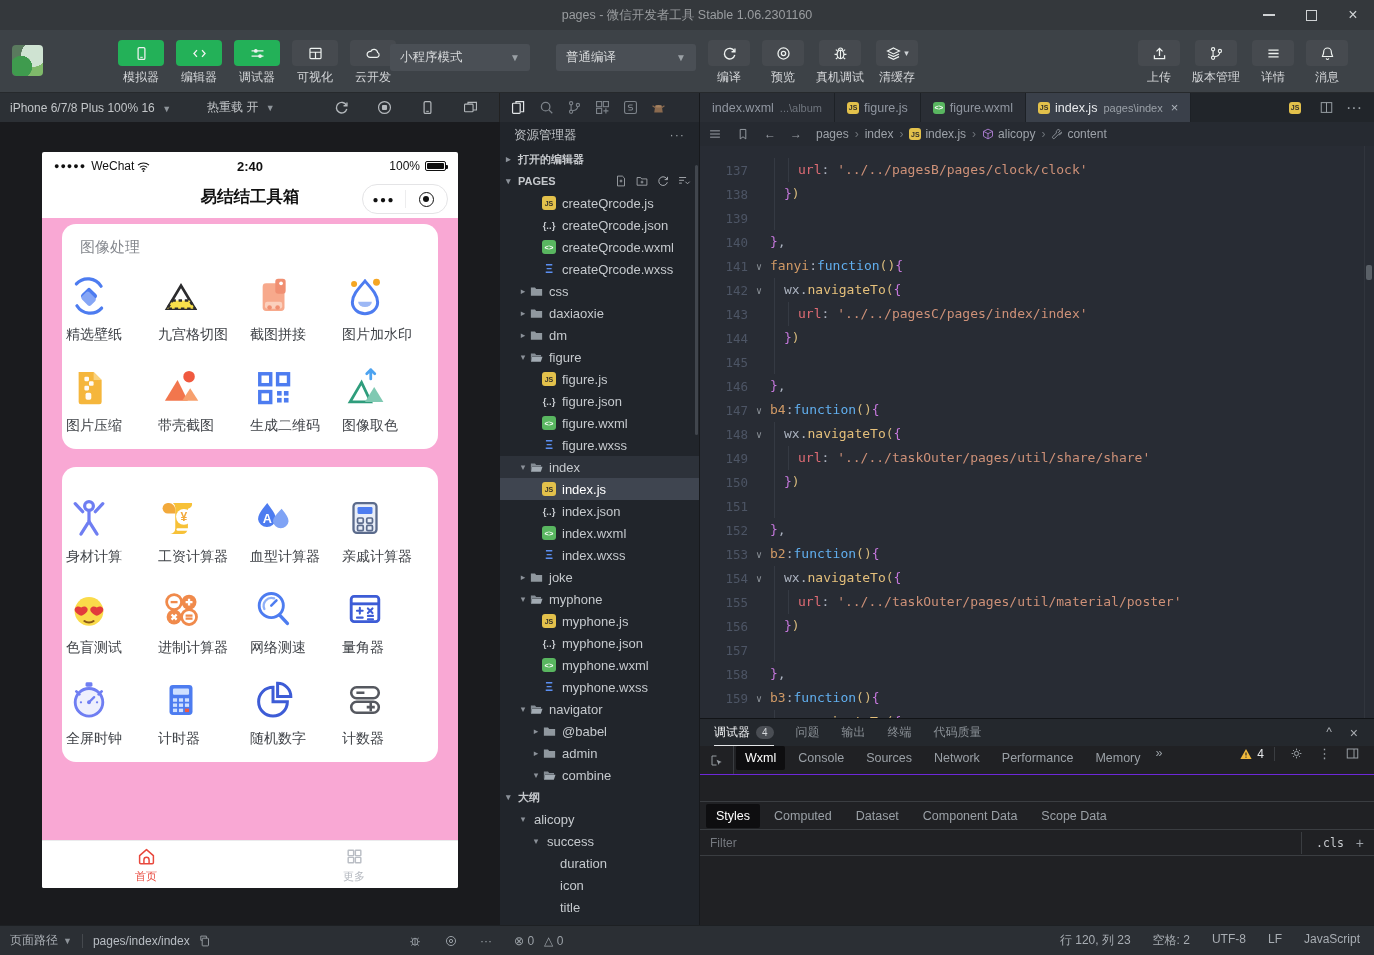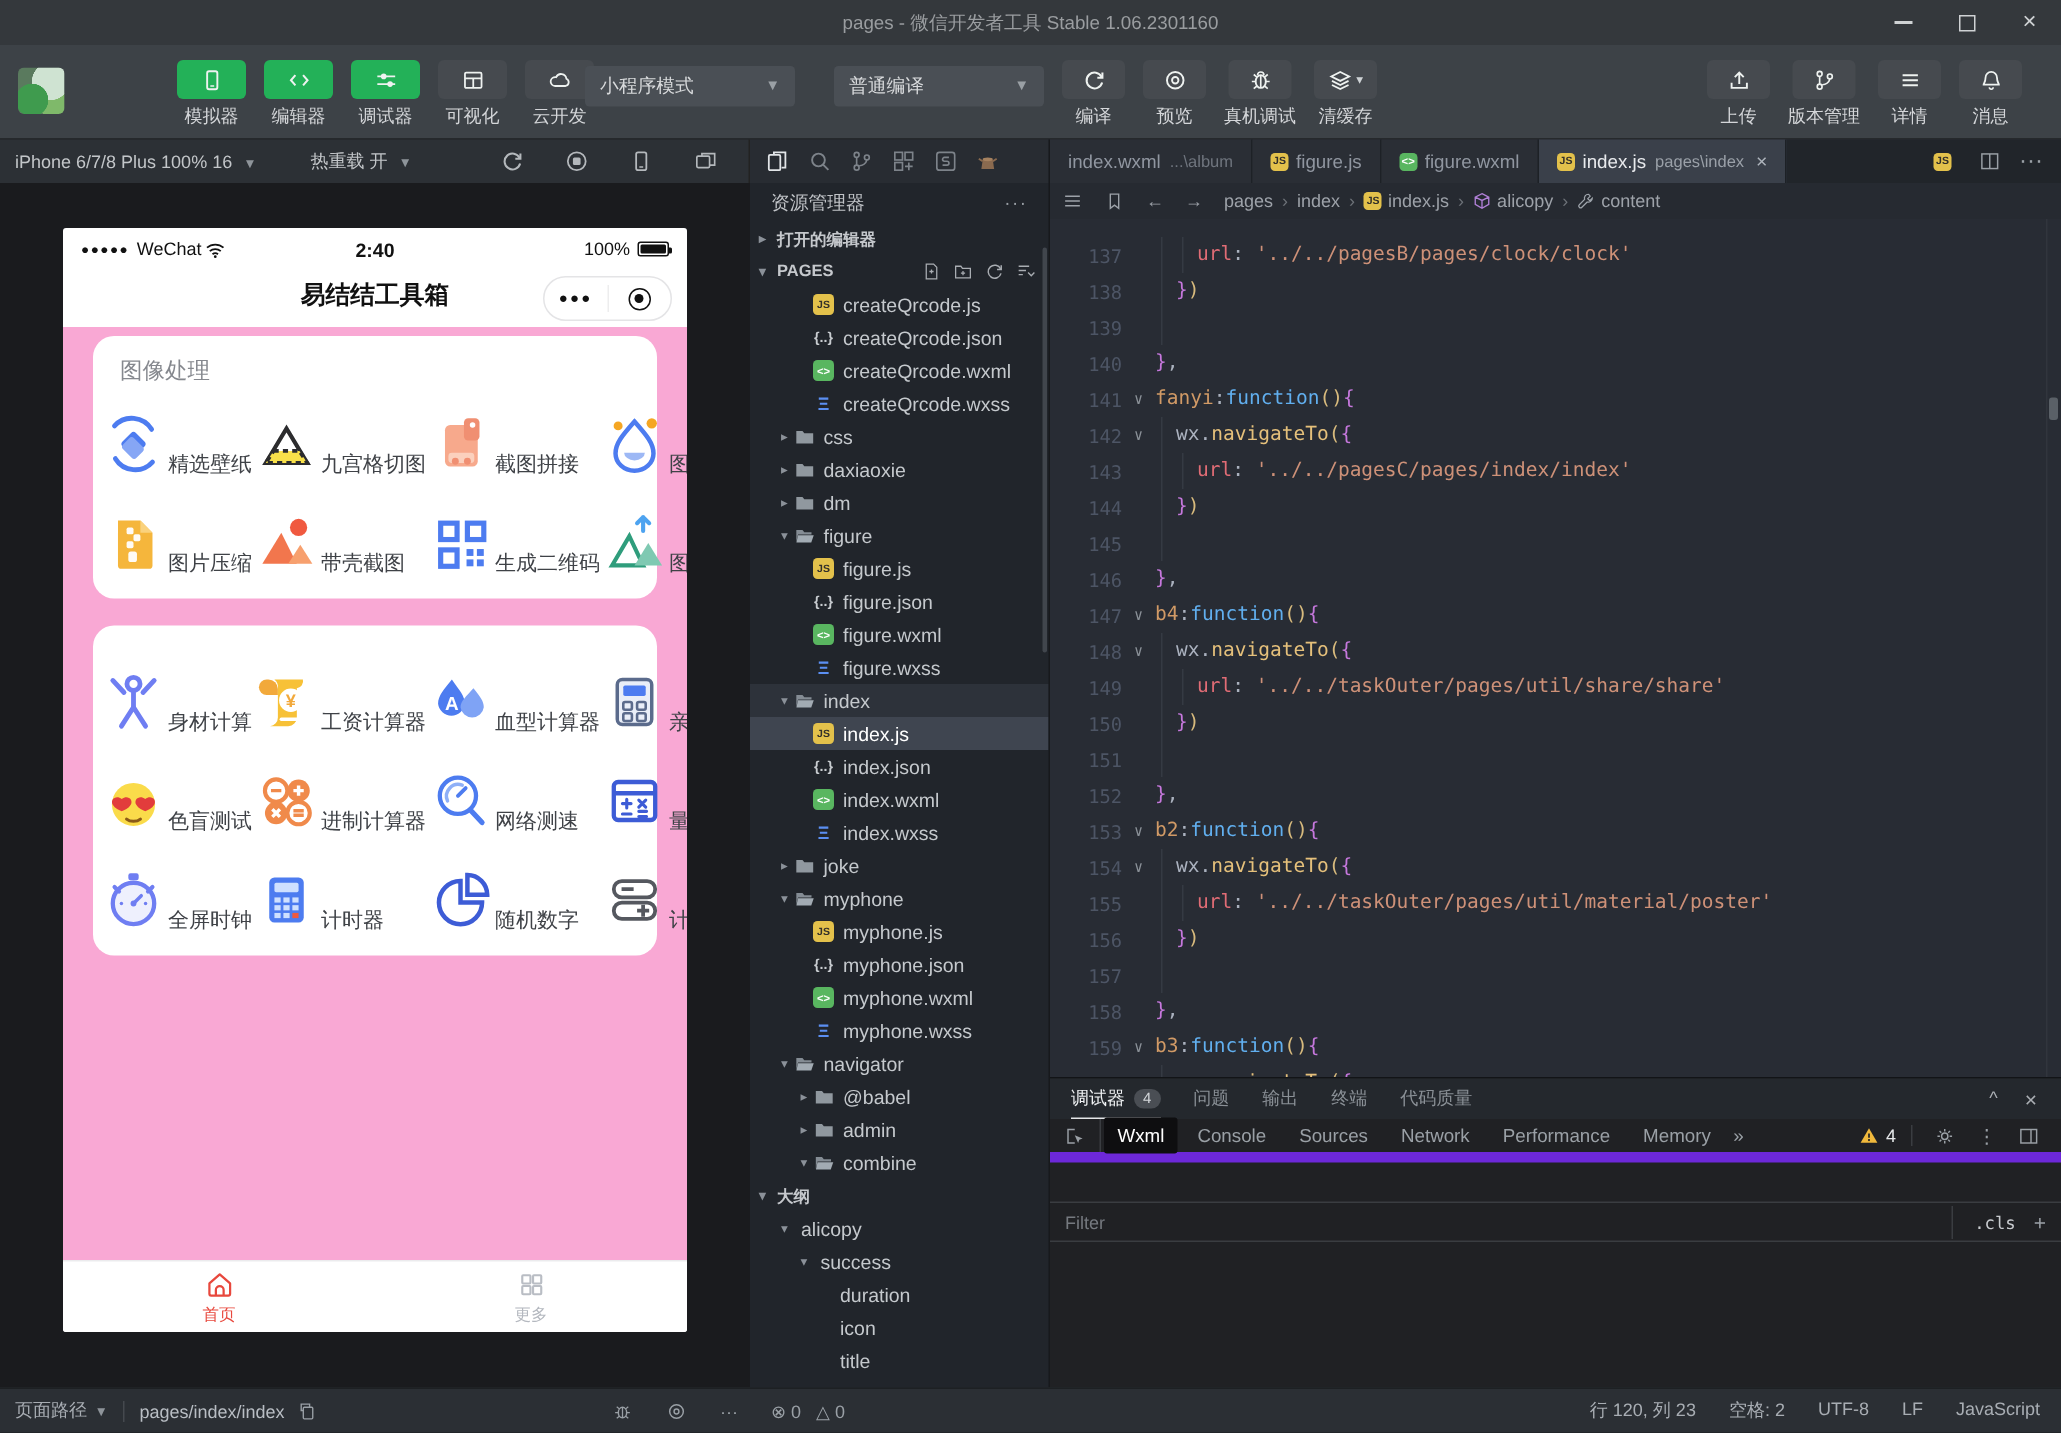--- a/index.html
+++ b/index.html
@@ -64,21 +64,21 @@
     display:flex;align-items:center;background:#fff}
   #capsule .cdots{flex:1;text-align:center;font-size:10px;letter-spacing:1.5px;color:#111;font-weight:bold}
   #capsule .cdiv{width:1px;height:18px;background:#ededee}
   #capsule .cring{flex:1;display:flex;align-items:center;justify-content:center}
   #capsule .cring i{width:15px;height:15px;border:1.8px solid #111;border-radius:50%;display:flex;align-items:center;justify-content:center}
   #capsule .cring i:after{content:"";width:6px;height:6px;background:#111;border-radius:50%}
   #pcontent{position:absolute;left:0;top:66px;right:0;bottom:48px;background:#f9a8d4;overflow:hidden;padding-top:6px}
   .card{background:#fff;border-radius:14px;margin:0 20px 18px;padding:14px 4px 8px}
   .card .ctitle{font-size:15px;color:#85888e;margin:0 0 2px 14px}
   .pgrid{display:grid;grid-template-columns:repeat(4,1fr)}
-  .gitem{display:flex;flex-direction:row;align-items:flex-end;padding:14px 0 6px;cursor:pointer}
+  .gitem{display:flex;flex-direction:column;align-items:flex-start;padding:14px 0 6px;cursor:pointer}
   .gitem svg{width:46px;height:46px}
   .gitem .glabel{margin-top:7px;font-size:14px;color:#3f4247;white-space:nowrap}
   #ptabbar{position:absolute;left:0;bottom:0;right:0;height:48px;background:#fff;border-top:1px solid #ebebed;display:flex}
   .ptab{flex:1;display:flex;flex-direction:column;align-items:center;justify-content:center;gap:1px;cursor:pointer}
   .ptab svg{width:23px;height:23px}
   .ptab .tbl{font-size:11px;color:#b4b8bf}
   .ptab.active .tbl{color:#e8483d}
 
   
   #explorer{position:absolute;left:500px;top:0;width:200px;height:832px;background:#21252b;border-right:1px solid #17191c;overflow:hidden}
@@ -139,21 +139,21 @@
   #edscroll{position:absolute;right:2px;top:172px;width:6px;height:15px;background:#5a6067;border-radius:2px}
   #edtrack{position:absolute;right:9px;top:53px;bottom:114px;width:1px;background:#31353d}
 
   
   #debug{position:absolute;left:0;bottom:0;right:0;height:207px;background:#202124;border-top:1px solid #121417}
   #dbgtabs{height:27px;background:#24282d;display:flex;align-items:center;font-size:12px;color:#8a9096;padding-left:14px;gap:22px}
   #dbgtabs .dtab{display:flex;align-items:center;gap:6px;height:100%;cursor:pointer}
   #dbgtabs .dtab.active{color:#f0f2f4;border-bottom:1px solid #e4e6e8}
   #dbgtabs .badge{background:#4a4e54;color:#d6d9dc;border-radius:8px;font-size:10px;padding:1px 6px}
   #dbgtabs .dctrl{margin-left:auto;display:flex;gap:18px;padding-right:16px;color:#aaaeb3;font-size:12px}
-  #devrow{height:29px;border-bottom:7px solid #6d28d9;display:flex;align-items:center;font-size:12.5px;color:#9aa0a6}
+  #devrow{height:29px;border-bottom:1px solid #6d28d9;display:flex;align-items:flex-start;font-size:12.5px;color:#9aa0a6}
   #devrow .insp{width:34px;height:100%;border-right:1px solid #3a3d41;display:flex;align-items:center;justify-content:center;cursor:pointer}
   #devrow svg{width:15px;height:15px}
   #devrow .dvt{padding:5px 9px;margin:0 2px;cursor:pointer;border-radius:2px;white-space:nowrap}
   #devrow .dvt.active{background:#0e0e10;color:#fff}
   #devrow .chev2{margin-left:4px;letter-spacing:-2px}
   #devrow .dright{margin-left:auto;display:flex;align-items:center;gap:14px;padding-right:14px}
   #devrow .warnc{display:flex;align-items:center;gap:4px;color:#e6e8ea;font-size:12px;padding-right:10px;border-right:1px solid #3a3d41}
   #elemarea{height:27px;border-bottom:1px solid #3a3d41}
   #stylerow{height:28px;border-bottom:1px solid #3a3d41;display:flex;align-items:center;font-size:12.5px;color:#9aa0a6;padding-left:4px}
   #stylerow .stab{padding:5px 10px;margin:0 2px;cursor:pointer;border-radius:2px;white-space:nowrap}
@@ -1233,20 +1233,27 @@
             <span style="font-size:13px">⋮</span>
             <span>
               <svg viewBox="0 0 20 20">
                 <rect x="3" y="4" width="14" height="12" fill="none" stroke="currentColor" stroke-width="1.3"></rect>
                 <path d="M12 4 v12" stroke="currentColor" stroke-width="1.3"></path>
               </svg>
             </span>
           </span>
         </div>
       <div id="elemarea"></div>
+      <div id="stylerow">
+          <span class="stab active">Styles</span>
+          <span class="stab">Computed</span>
+          <span class="stab">Dataset</span>
+          <span class="stab">Component Data</span>
+          <span class="stab">Scope Data</span>
+        </div>
       <div id="filterrow">
         <span>Filter</span>
         <span class="cls">.cls</span>
         <span class="plus">+</span>
       </div>
     </div>
   </div>
 </div>
 
 <div id="statusbar">

